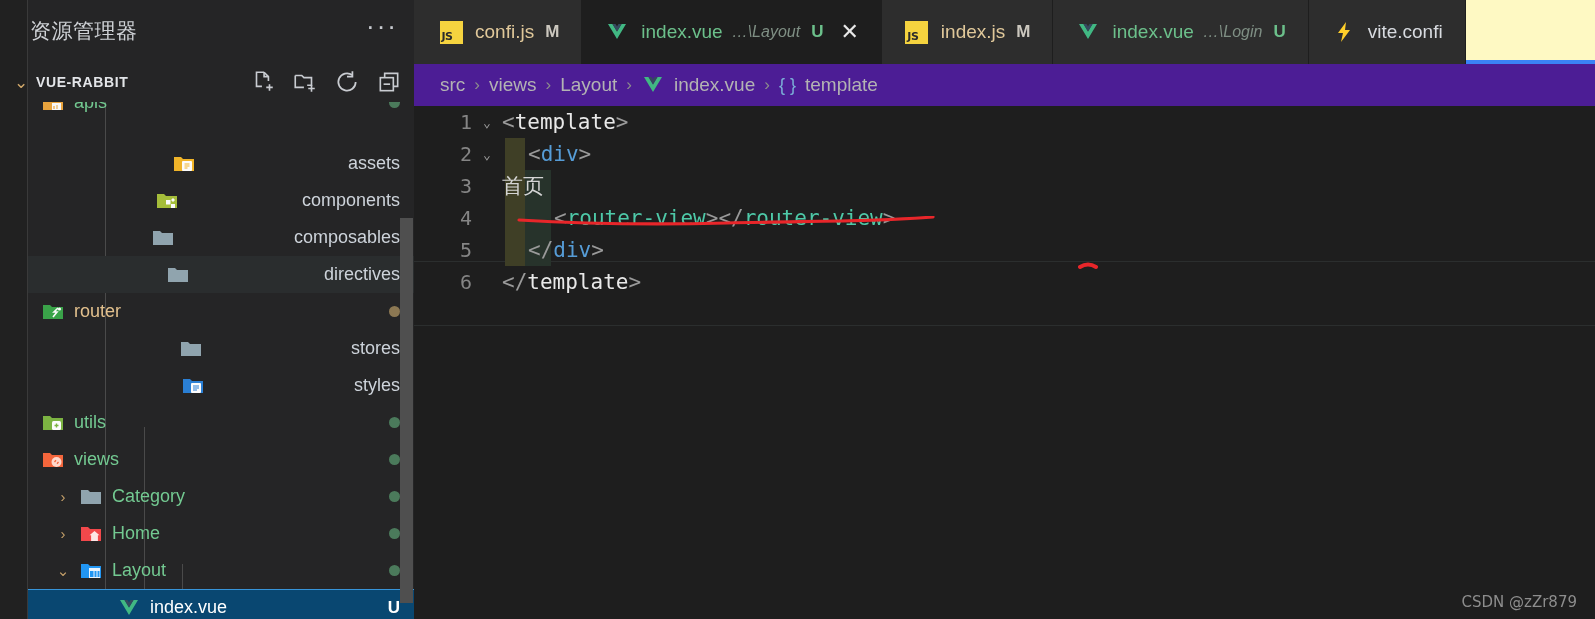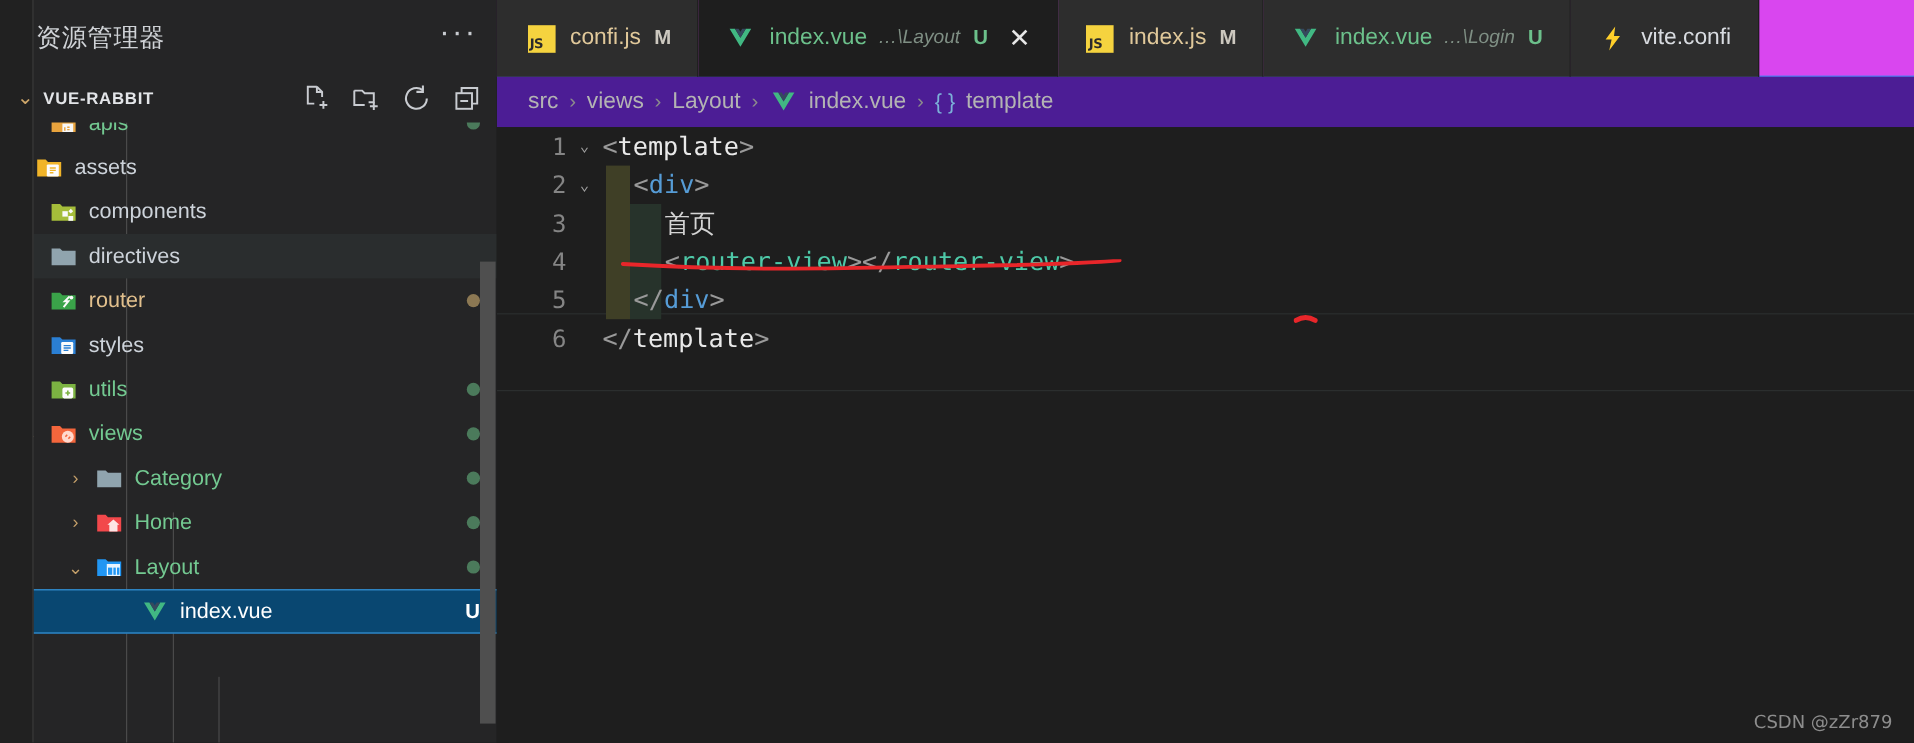--- a/index.html
+++ b/index.html
@@ -73,20 +73,21 @@
     position: relative;
     height: 517px;
     overflow: hidden;
   }
   .row {
     height: 37px;
     display: flex; align-items: center;
     position: relative;
     padding-right: 14px;
     white-space: nowrap;
+    justify-content: space-between;
   }
   .row.hovered { background: #2a2d2e; }
   .row.selected {
     background: #094771;
     border-top: 1px solid #3794d8;
     border-bottom: 1px solid #3794d8;
   }
   .row .chev {
     width: 26px; text-align: center;
     color: #c5a06a; font-size: 15px;
@@ -132,22 +133,22 @@
   .editor {
     position: relative;
     flex: 1 1 auto;
     height: 619px;
     background: #1e1e1e;
     overflow: hidden;
   }
   .tabbar {
     height: 64px;
     display: flex;
-    background: #d946ef;
-    border-bottom: 1px solid #3b82f6;
+    background: #fef9c3;
+    border-bottom: 4px solid #3b82f6;
   }
   .tab {
     display: flex; align-items: center;
     gap: 11px;
     padding: 0 22px;
     background: #2d2d2d;
     border-right: 1px solid #1e1e1e;
     position: relative;
     height: 64px;
     white-space: nowrap;
@@ -307,21 +308,21 @@
             <span class="ficon">
               <svg width="24" height="24" viewBox="0 0 24 24">
                 <path d="M2 5h7l2 2h11v12H2z" fill="#e8a33d"></path>
                 <rect x="11" y="12" width="9" height="7" fill="#f7f7f7"></rect>
                 <path d="M13 18v-3M15 15h2M15 17h2" stroke="#e8a33d" stroke-width="1.2"></path>
               </svg>
             </span>
             <span class="rlabel c-new">apis</span>
             <span class="dot green"></span>
           </div>
-          <div class="row" style="padding-left: 0;">
+          <div class="row" style="padding-left: 0; margin-top: 24px;">
             <span class="chev">›</span>
             <span class="ficon">
               <svg width="24" height="24" viewBox="0 0 24 24">
                 <path d="M2 5h7l2 2h11v12H2z" fill="#f0b429"></path>
                 <rect x="10" y="9" width="10" height="10" rx="1" fill="#fcfcfc"></rect>
                 <path d="M12.5 12h5M12.5 14h5M12.5 16h3" stroke="#f0b429" stroke-width="1.2"></path>
               </svg>
             </span>
             <span class="rlabel c-default">assets</span>
           </div>
@@ -330,40 +331,58 @@
             <span class="ficon">
               <svg width="24" height="24" viewBox="0 0 24 24">
                 <path d="M2 5h7l2 2h11v12H2z" fill="#a5bd3a"></path>
                 <rect x="11" y="11" width="4.5" height="4.5" fill="#fafafa"></rect>
                 <rect x="16" y="15" width="4" height="4" fill="#fafafa"></rect>
                 <path d="M16 11l2-2 2 2-2 2z" fill="#fafafa"></path>
               </svg>
             </span>
             <span class="rlabel c-default">components</span>
           </div>
+          <div class="row" style="padding-left: 12px;">
+            <span class="chev">›</span>
+            <span class="ficon">
+              <svg width="24" height="24" viewBox="0 0 24 24">
+                <path d="M2 5h7l2 2h11v12H2z" fill="#90a4ae"></path>
+              </svg>
+            </span>
+            <span class="rlabel c-default">composables</span>
+          </div>
           <div class="row hovered" style="padding-left: 12px;">
             <span class="chev">›</span>
             <span class="ficon">
               <svg width="24" height="24" viewBox="0 0 24 24">
                 <path d="M2 5h7l2 2h11v12H2z" fill="#90a4ae"></path>
               </svg>
             </span>
             <span class="rlabel c-default">directives</span>
           </div>
           <div class="row" style="padding-left: 12px;">
             <span class="chev">›</span>
             <span class="ficon">
               <svg width="24" height="24" viewBox="0 0 24 24">
                 <path d="M2 5h7l2 2h11v12H2z" fill="#3aa349"></path>
                 <path d="M12 17l4-5h-3l4-4" stroke="#fafafa" stroke-width="1.6" fill="none"></path>
                 <circle cx="18.5" cy="9" r="1.6" fill="#fafafa"></circle>
               </svg>
             </span>
             <span class="rlabel c-mod">router</span>
             <span class="dot mod"></span>
+          </div>
+          <div class="row" style="padding-left: 12px;">
+            <span class="chev">›</span>
+            <span class="ficon">
+              <svg width="24" height="24" viewBox="0 0 24 24">
+                <path d="M2 5h7l2 2h11v12H2z" fill="#90a4ae"></path>
+              </svg>
+            </span>
+            <span class="rlabel c-default">stores</span>
           </div>
           <div class="row" style="padding-left: 12px;">
             <span class="chev">›</span>
             <span class="ficon">
               <svg width="24" height="24" viewBox="0 0 24 24">
                 <path d="M2 5h7l2 2h11v12H2z" fill="#2a7fd4"></path>
                 <rect x="10" y="9" width="10" height="10" rx="1" fill="#fcfcfc"></rect>
                 <path d="M12 12h6M12 14h6M12 16h4" stroke="#2a7fd4" stroke-width="1.2"></path>
               </svg>
             </span>
@@ -523,21 +542,21 @@
             <span class="ctext" style="margin-left: 0px;"><span class="t-punc">&lt;</span><span class="t-tag">template</span><span class="t-punc">&gt;</span></span>
           </div>
           <div class="code-line">
             <span class="lnum">2</span>
             <span class="fold">⌄</span>
             <span class="ctext" style="margin-left: 26px;"><span class="t-punc">&lt;</span><span class="t-blue">div</span><span class="t-punc">&gt;</span></span>
           </div>
           <div class="code-line">
             <span class="lnum">3</span>
             <span class="fold"></span>
-            <span class="ctext" style="margin-left: 52px;"><span class="t-text">首页</span></span>
+            <span class="ctext" style=""><span class="t-text">首页</span></span>
           </div>
           <div class="code-line">
             <span class="lnum">4</span>
             <span class="fold"></span>
             <span class="ctext" style="margin-left: 52px;"><span class="t-punc">&lt;</span><span class="t-comp">router-view</span><span class="t-punc">&gt;</span><span class="t-punc">&lt;/</span><span class="t-comp">router-view</span><span class="t-punc">&gt;</span></span>
           </div>
           <div class="code-line">
             <span class="lnum">5</span>
             <span class="fold"></span>
             <span class="ctext" style="margin-left: 26px;"><span class="t-punc">&lt;/</span><span class="t-blue">div</span><span class="t-punc">&gt;</span></span>

